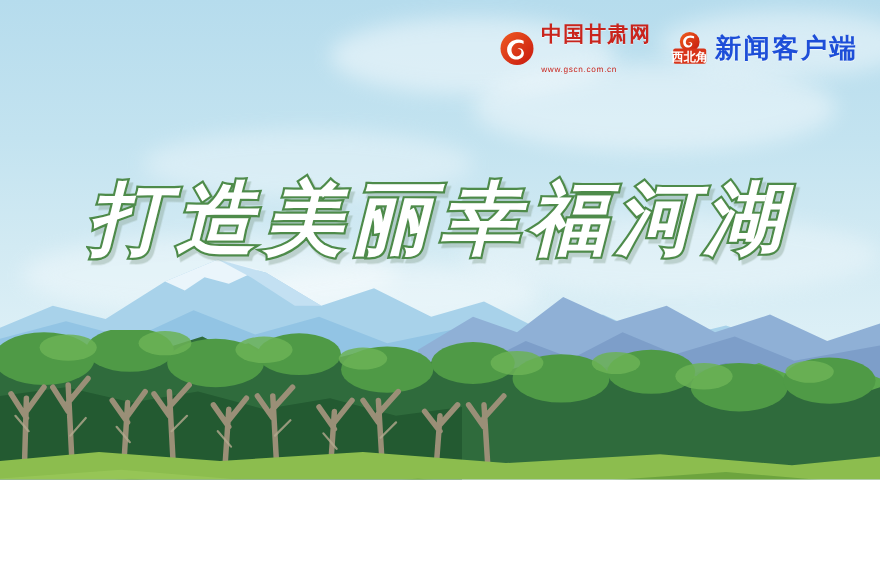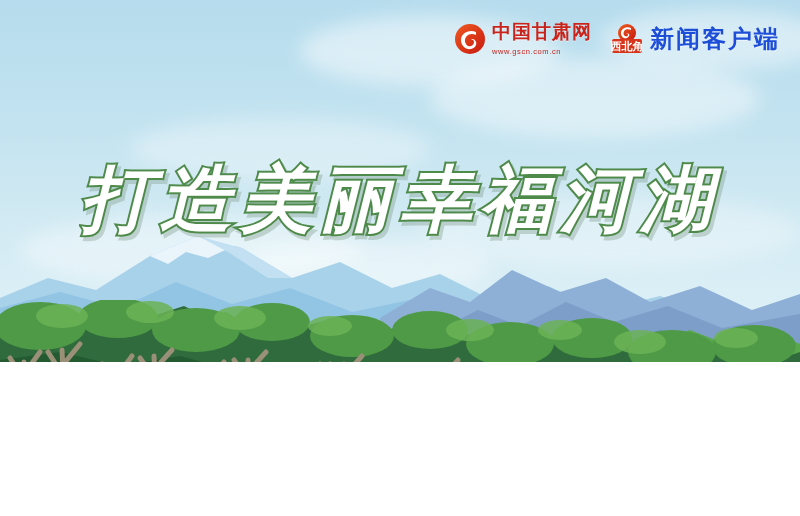--- a/index.html
+++ b/index.html
@@ -1,20 +1,20 @@
 <!DOCTYPE html>
 <html><head>
 <meta charset="utf-8">
 <style>
   html,body{margin:0;padding:0;background:#fff;}
   body{font-family:"Liberation Sans","DejaVu Sans",sans-serif;}
 
   #poster{
     position:relative;
-    width:800px;height:362px;
+    width:800px;height:436px;
     overflow:hidden;
     background:#bfe2ef;
   }
 
   
   .sky{
     position:absolute;left:0;top:0;width:800px;height:330px;
     background:linear-gradient(180deg,#b6dced 0%,#c3e3f0 38%,#d2eaf3 68%,#dff1f7 100%);
   }
   .cloud{position:absolute;border-radius:50%;background:rgba(255,255,255,.85);filter:blur(9px);}
@@ -48,21 +48,21 @@
   .logo-group{display:flex;align-items:center;gap:6px;}
   .mark{flex:0 0 auto;}
   .gscn-txt{display:flex;flex-direction:column;line-height:1;}
   .gscn-cn{
     font-size:19px;font-weight:bold;color:#c9241c;
     letter-spacing:1px;
     font-family:"DejaVu Sans","Liberation Sans",sans-serif;
     text-shadow:0 1px 0 rgba(255,255,255,.5);
   }
   .gscn-url{
-    font-size:7.5px;color:#c9241c;letter-spacing:.6px;margin-top:7px;
+    font-size:7.5px;color:#c9241c;letter-spacing:.6px;margin-top:18px;
     font-family:"Liberation Sans",sans-serif;
   }
   .app-txt{
     font-size:24px;font-weight:bold;color:#1d4ed8;
     letter-spacing:2px;
     font-family:"DejaVu Sans","Liberation Sans",sans-serif;
     text-shadow:0 1px 1px rgba(255,255,255,.6);
   }
 
   

